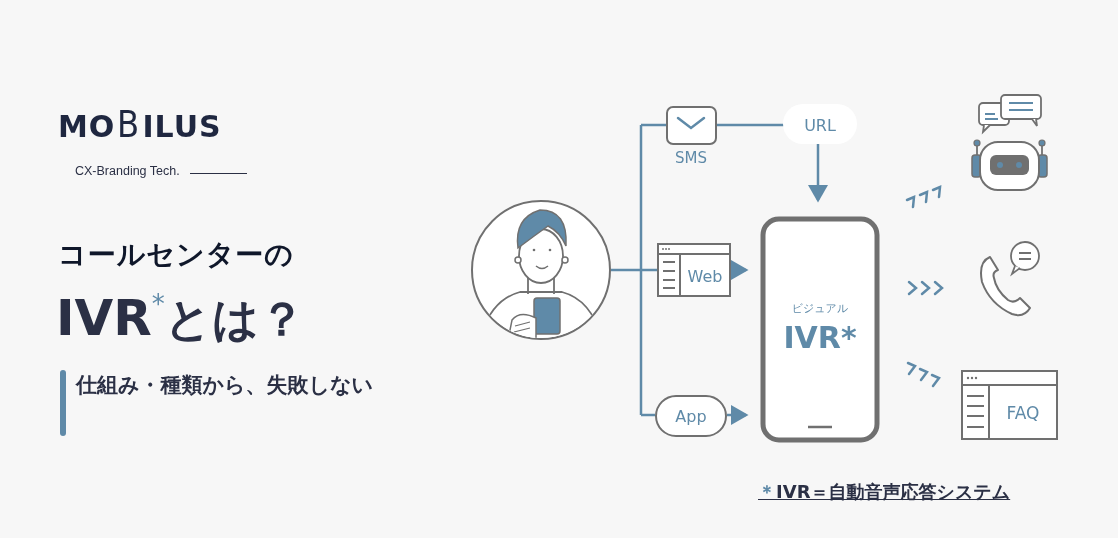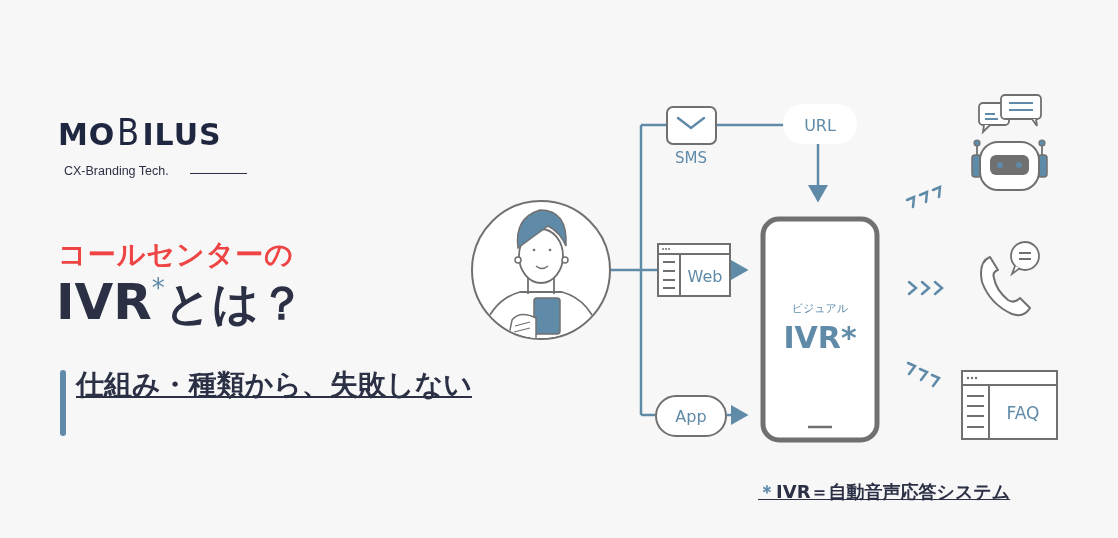--- a/index.html
+++ b/index.html
@@ -7,44 +7,44 @@
   body {
     background: #f7f7f7;
     font-family: "DejaVu Sans", "Liberation Sans", sans-serif;
     color: #2b3045;
     position: relative;
   }
   .logo { position: absolute; left: 58px; top: 108px; }
   .logo-main {
     font-family: "DejaVu Sans", sans-serif;
     font-weight: bold; font-size: 30px; letter-spacing: 1px; color: #1f2740;
-    line-height: 48px; white-space: nowrap;
+    line-height: 32px; white-space: nowrap;
   }
   .logo-main .b { font-weight: normal; font-size: 38px; display: inline-block; transform: scaleX(0.85); }
   .logo-tag {
-    position: absolute; left: 6px; top: 56px; font-size: 12.5px; color: #2b3045; white-space: nowrap;
+    position: absolute; left: 17px; top: 56px; font-size: 12.5px; color: #2b3045; white-space: nowrap;
     font-family: "Liberation Sans", sans-serif;
   }
   .logo-line { position: absolute; left: 132px; top: 65px; width: 57px; height: 1px; background: #2b3045; }
 
   .title1 {
-    position: absolute; left: 58px; top: 236px; font-size: 28px; font-weight: bold; color: #ef4444;
+    position: absolute; left: 58px; top: 236px; font-size: 28px; font-weight: bold; color: #0f172a;
     white-space: nowrap; letter-spacing: 1px;
   }
   .title2 {
-    position: absolute; left: 56px; top: 256px; font-size: 50px; font-weight: bold; color: #2b3045;
+    position: absolute; left: 56px; top: 272px; font-size: 50px; font-weight: bold; color: #2b3045;
     white-space: nowrap; line-height: 64px;
   }
   .title2 .ast { color: #5f8aa8; font-size: 26px; vertical-align: 22px; font-weight: normal; }
   .title2 .jp { font-size: 46px; }
 
   .sub-bar { position: absolute; left: 60px; top: 370px; width: 6px; height: 66px; border-radius: 3px; background: #5f8aa8; }
   .sub {
-    position: absolute; left: 76px; top: 368px; font-size: 28px; font-weight: bold; color: #2b3045;
-    line-height: 34px; white-space: nowrap; text-decoration: underline;
+    position: absolute; left: 76px; top: 368px; font-size: 21px; font-weight: bold; color: #2b3045;
+    line-height: 34px; white-space: nowrap;
   }
 
   .footnote {
     position: absolute; left: 758px; top: 480px; font-size: 18px; font-weight: bold; color: #2b3045; white-space: nowrap; text-decoration: underline;
   }
   .footnote .ast { color: #5f8aa8; }
 
   svg.diagram { position: absolute; left: 0; top: 0; }
   .svgtext { font-family: "DejaVu Sans", "Liberation Sans", sans-serif; }
 </style>

